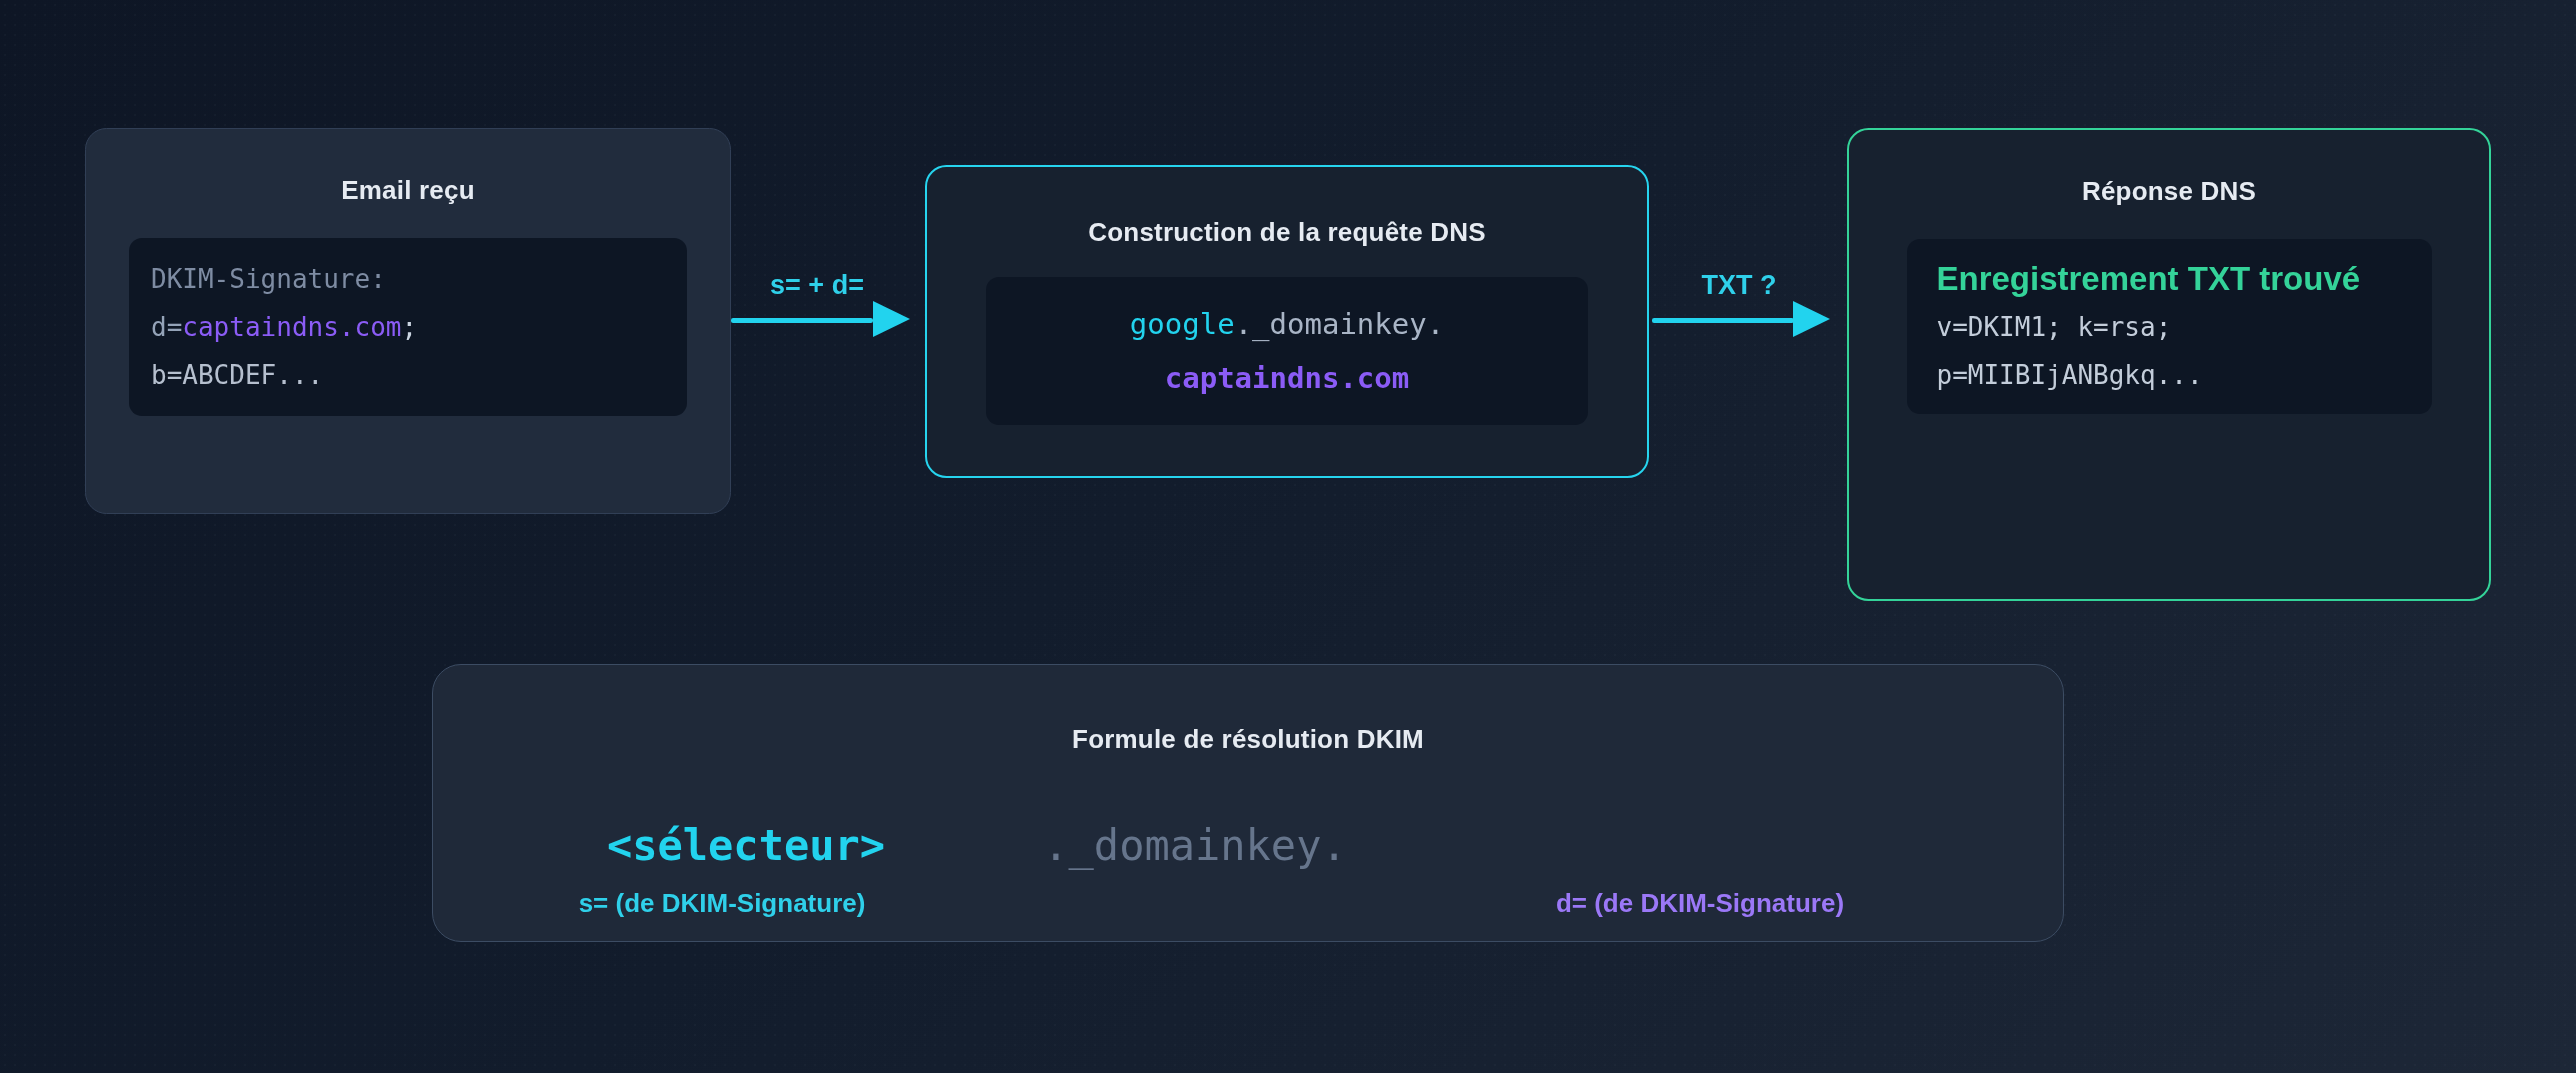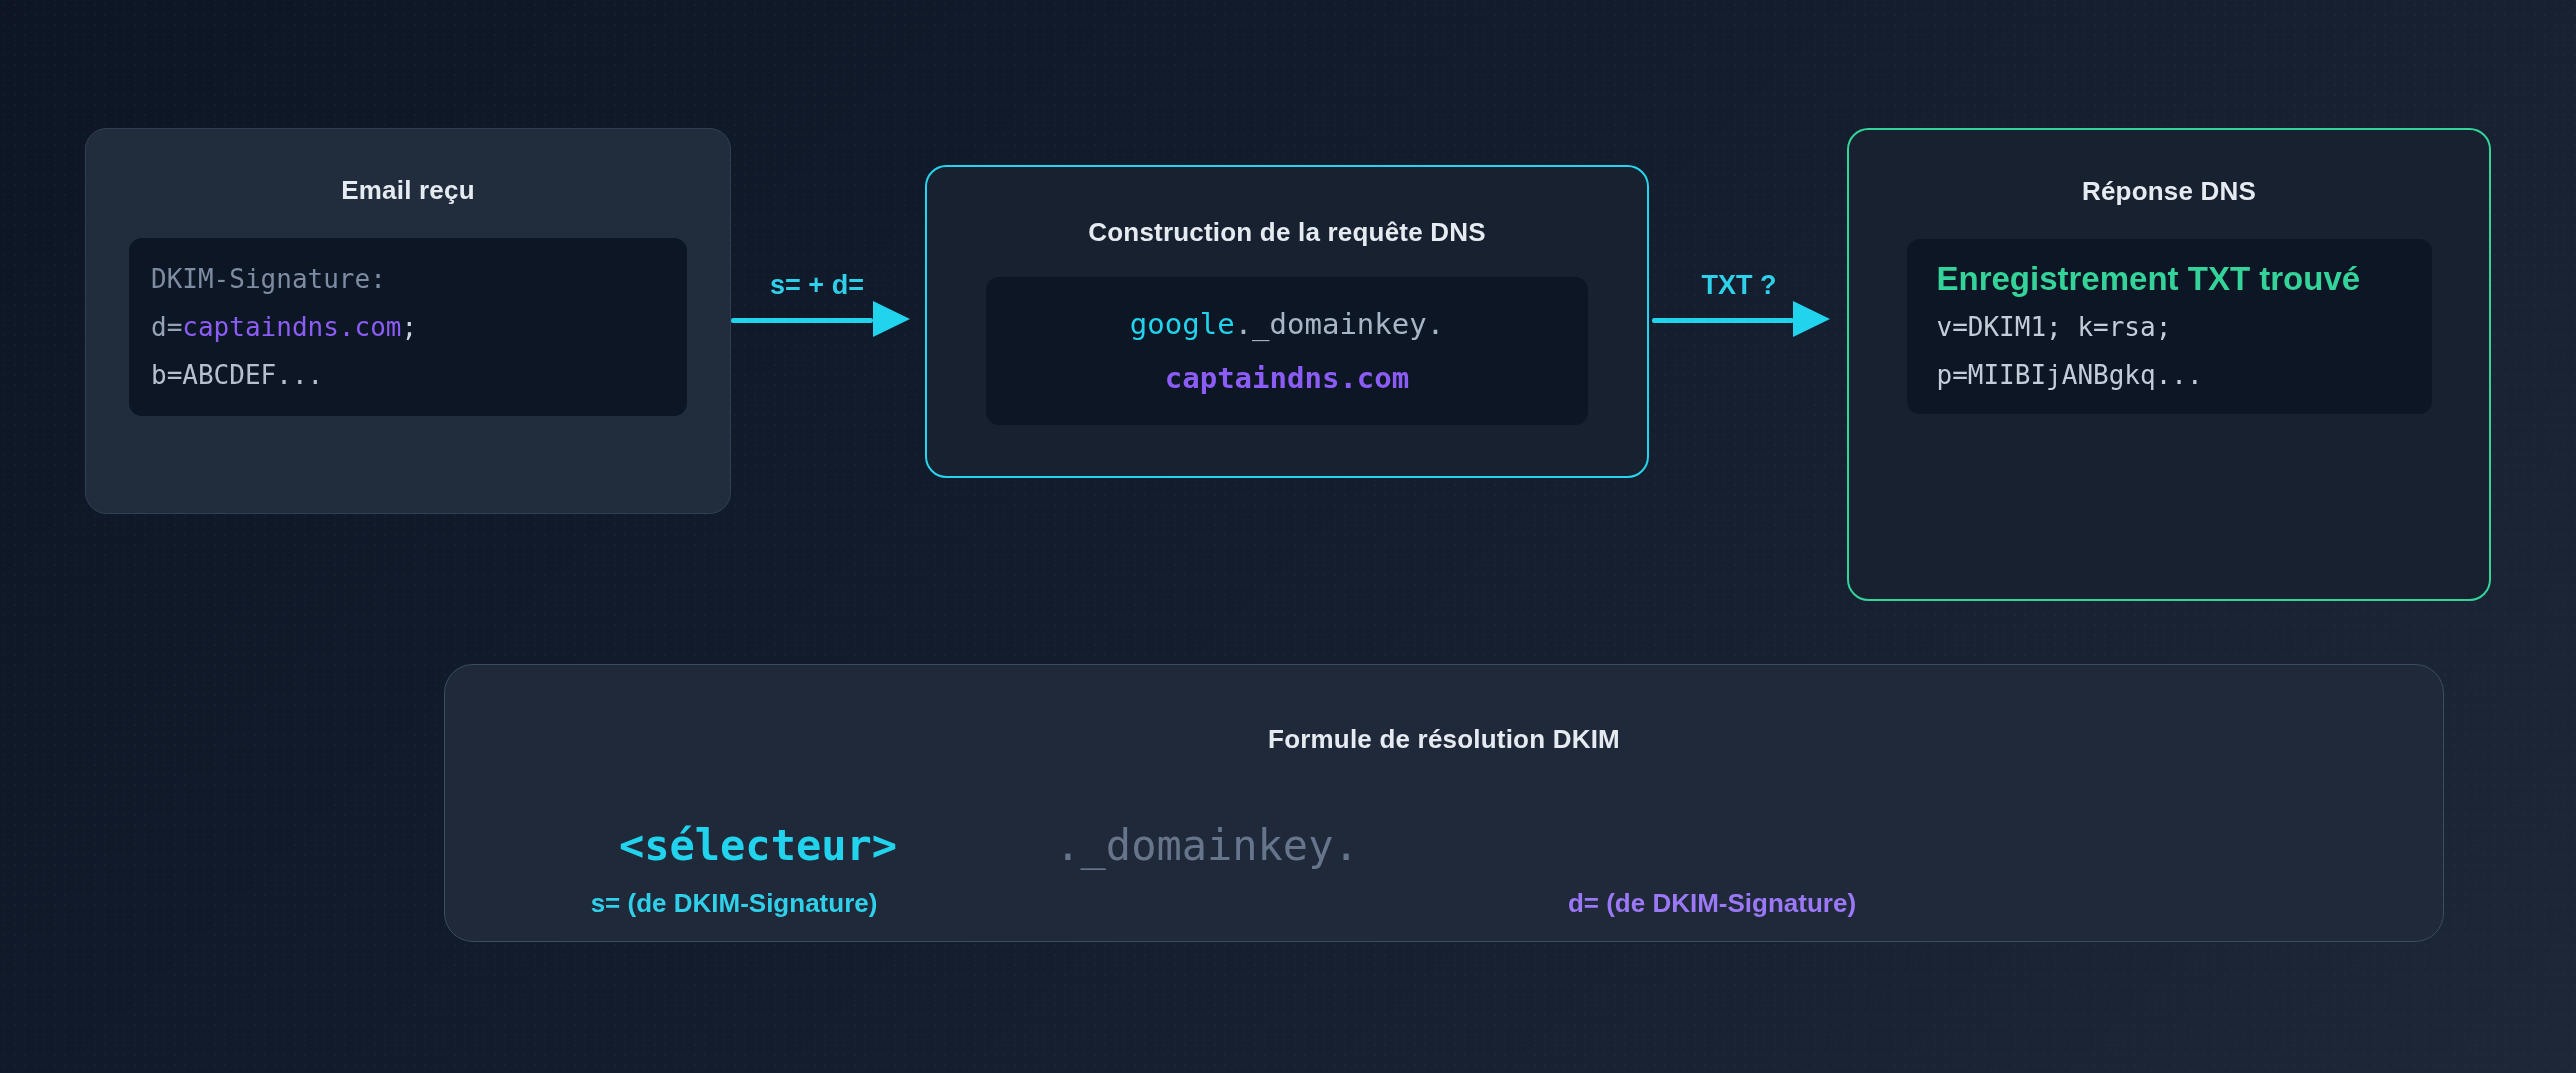--- a/index.html
+++ b/index.html
@@ -86,21 +86,21 @@
   #response-box .codeblock{ margin:27px auto 0; width:525px; padding:15.7px 30px; }
   .green-note{
     font-family:"Liberation Sans", sans-serif;
     color:#34d399; font-weight:700; font-size:33px; line-height:48px;
   }
   .rec-line{ color:#c3cdda; }
   #response-key-info{ margin-top:13px; }
 
   
   #formula-box{
-    left:444px; top:664px; width:2000px; height:278px;
+    left:432px; top:664px; width:1632px; height:278px;
     background:#1f2939; border:1.4px solid #3c4c63; border-radius:29px;
   }
   #formula-box .panel-title{ margin-top:53px; }
   .formula-token{
     position:absolute; top:155px; transform:translateX(-50%);
     font-family:"DejaVu Sans Mono", monospace;
     font-size:42px; line-height:52px; font-weight:700; white-space:nowrap;
   }
   #formula-selector{ left:313px; color:#22d3ee; }
   #formula-middle  { left:762px; color:#66758c; font-weight:400; }

